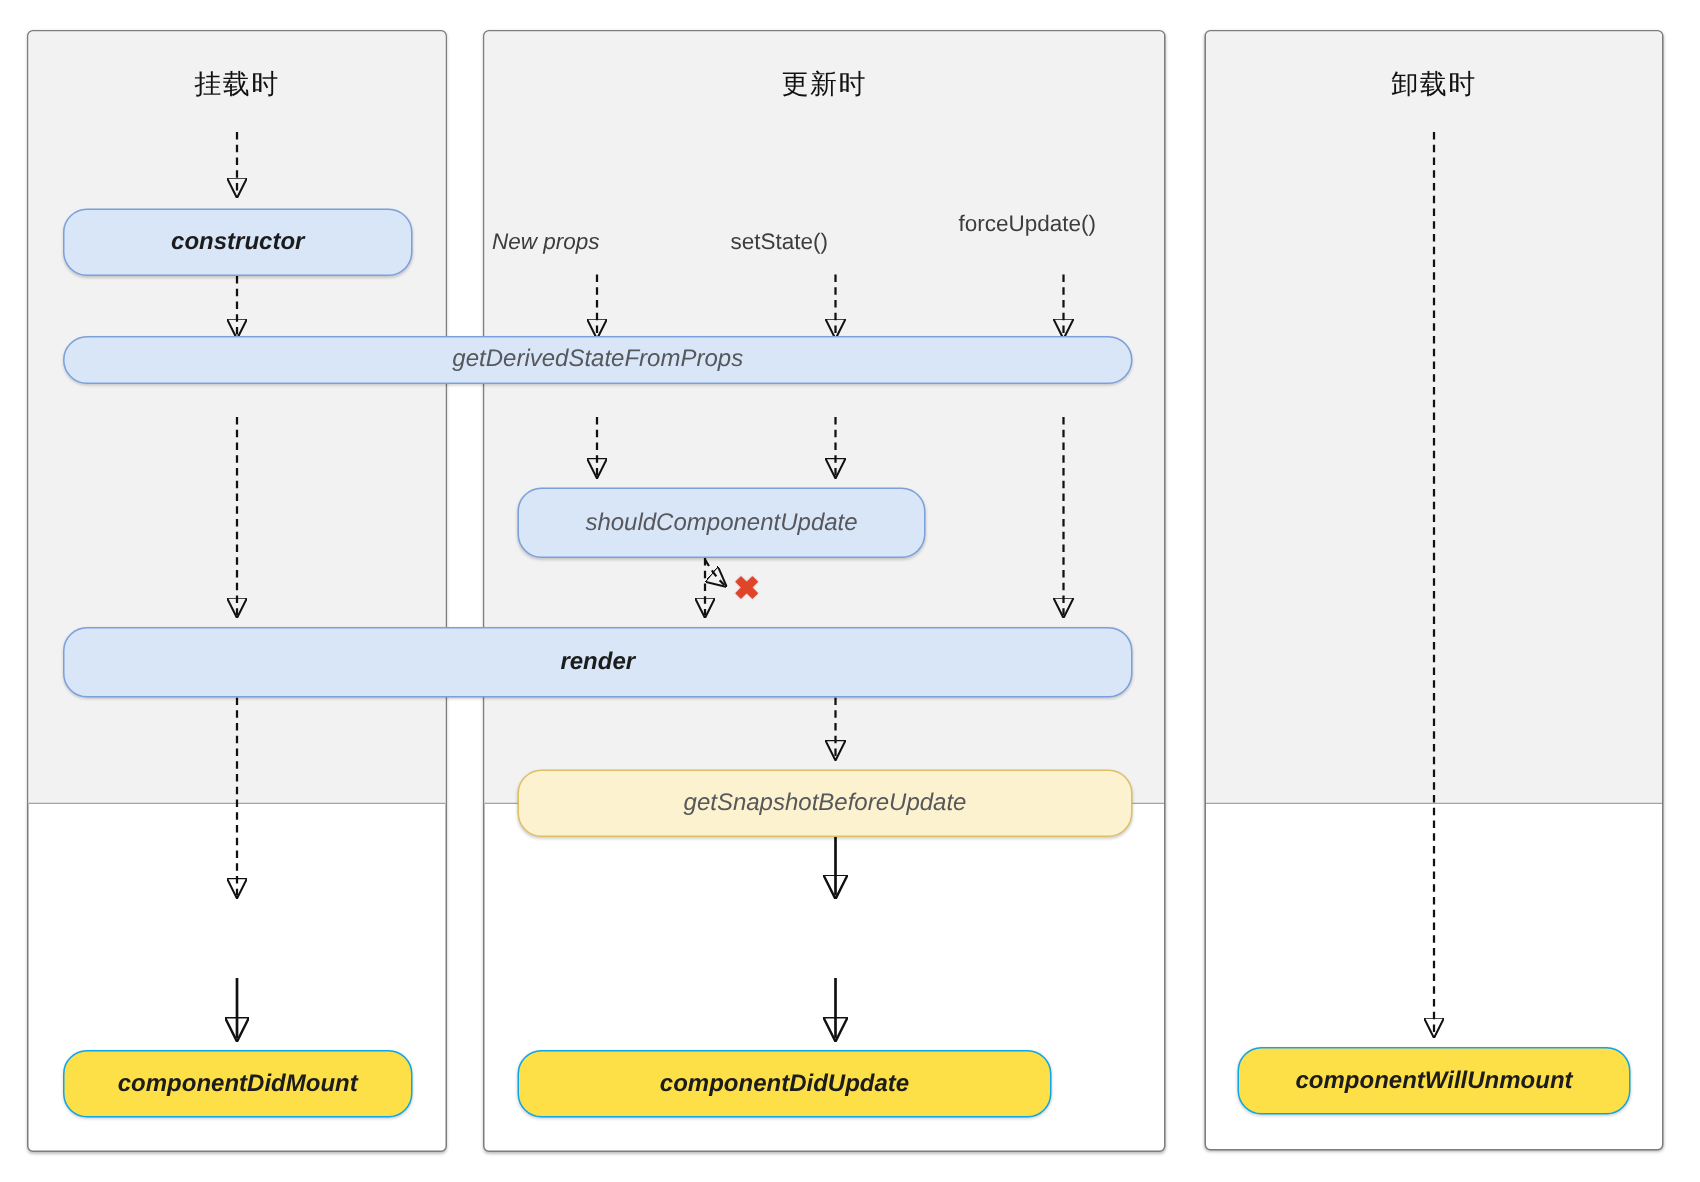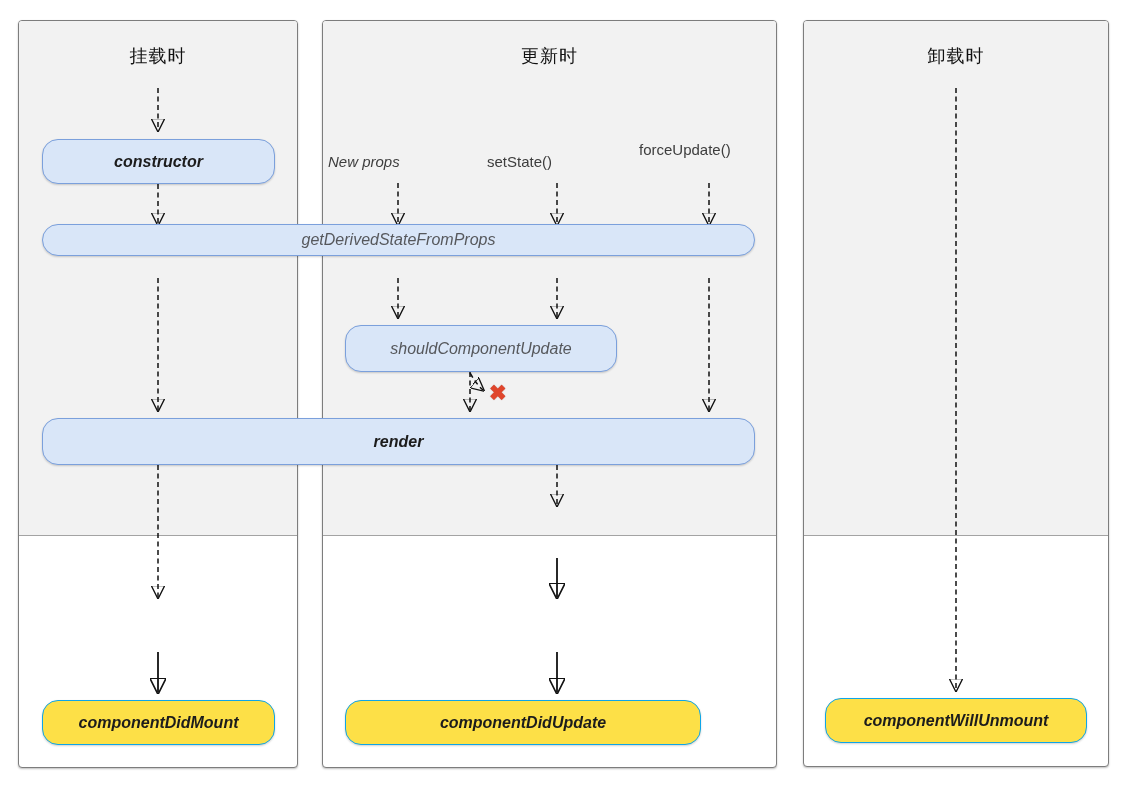--- a/index.html
+++ b/index.html
@@ -88,19 +88,20 @@
   <div class="col-title" style="left:803px;top:44px;width:306px;">卸载时</div>
 
   <div class="trigger italic" style="left:328px;top:152px;width:150px;">New props</div>
   <div class="trigger" style="left:487px;top:152px;width:140px;">setState()</div>
   <div class="trigger" style="left:639px;top:140px;width:140px;">forceUpdate()</div>
 
   <div class="node blue boldtext" style="left:42px;top:139px;width:233px;height:45px;">constructor</div>
   <div class="node blue graytext" style="left:42px;top:224px;width:713px;height:32px;">getDerivedStateFromProps</div>
   <div class="node blue graytext" style="left:345px;top:325px;width:272px;height:47px;">shouldComponentUpdate</div>
   <div class="node blue boldtext" style="left:42px;top:418px;width:713px;height:47px;">render</div>
+  <div class="node yellow graytext" style="left:345px;top:513px;width:410px;height:45px;">getSnapshotBeforeUpdate</div>
   <div class="node green boldtext" style="left:42px;top:700px;width:233px;height:45px;">componentDidMount</div>
   <div class="node green boldtext" style="left:345px;top:700px;width:356px;height:45px;">componentDidUpdate</div>
   <div class="node green boldtext" style="left:825px;top:698px;width:262px;height:45px;">componentWillUnmount</div>
 
   <div class="stop-cross">✖</div>
 
 </div>
 
 </body></html>

